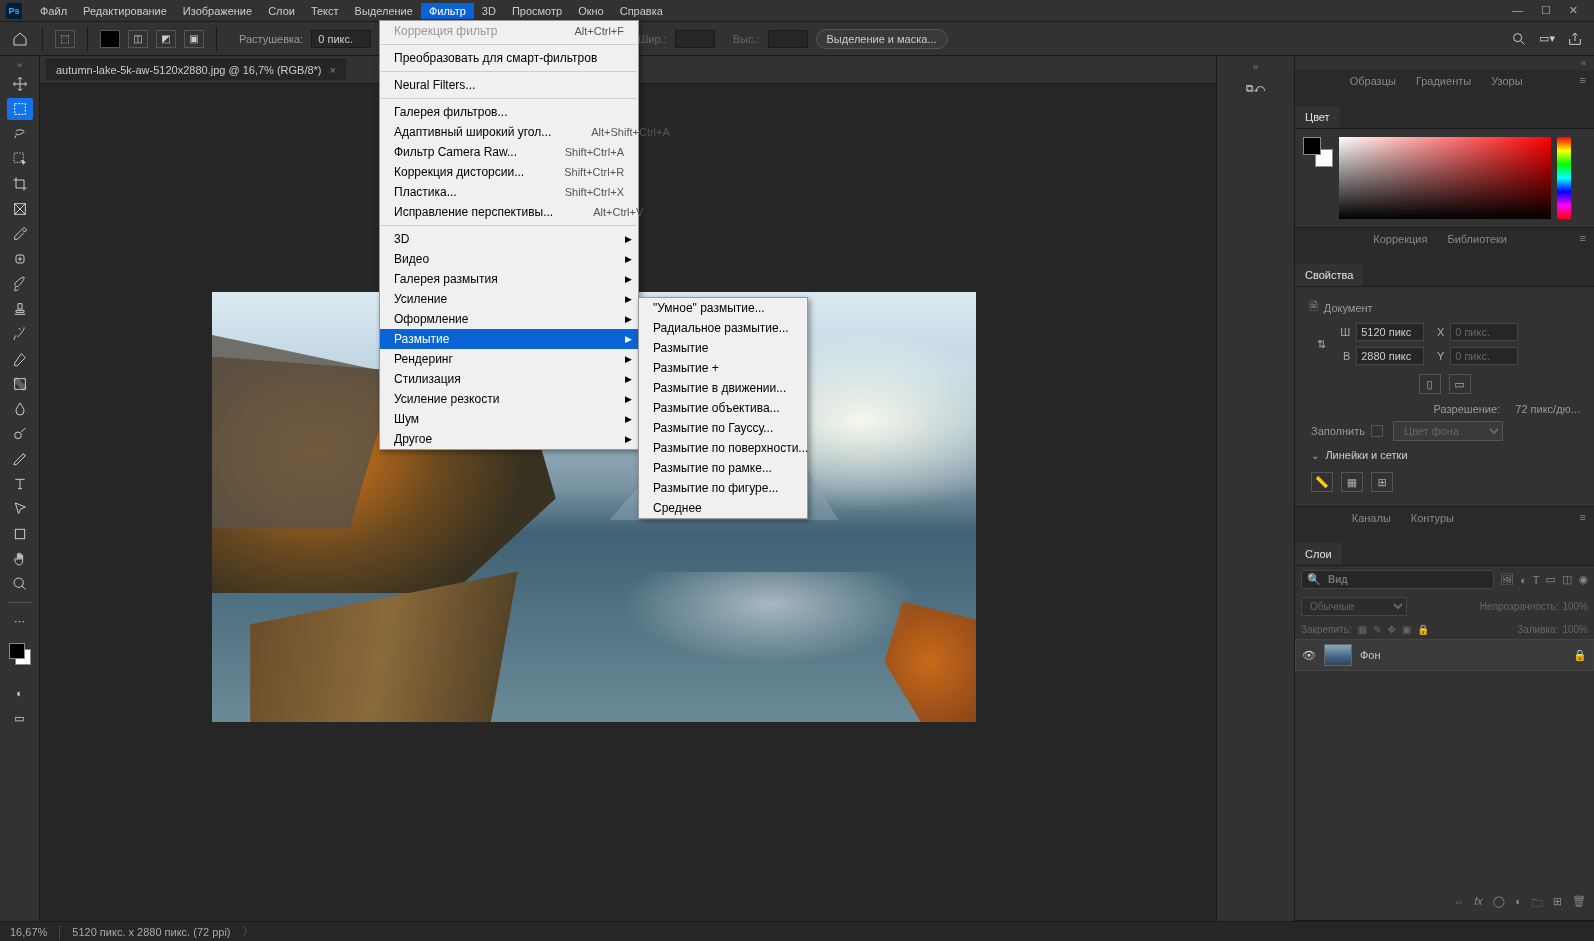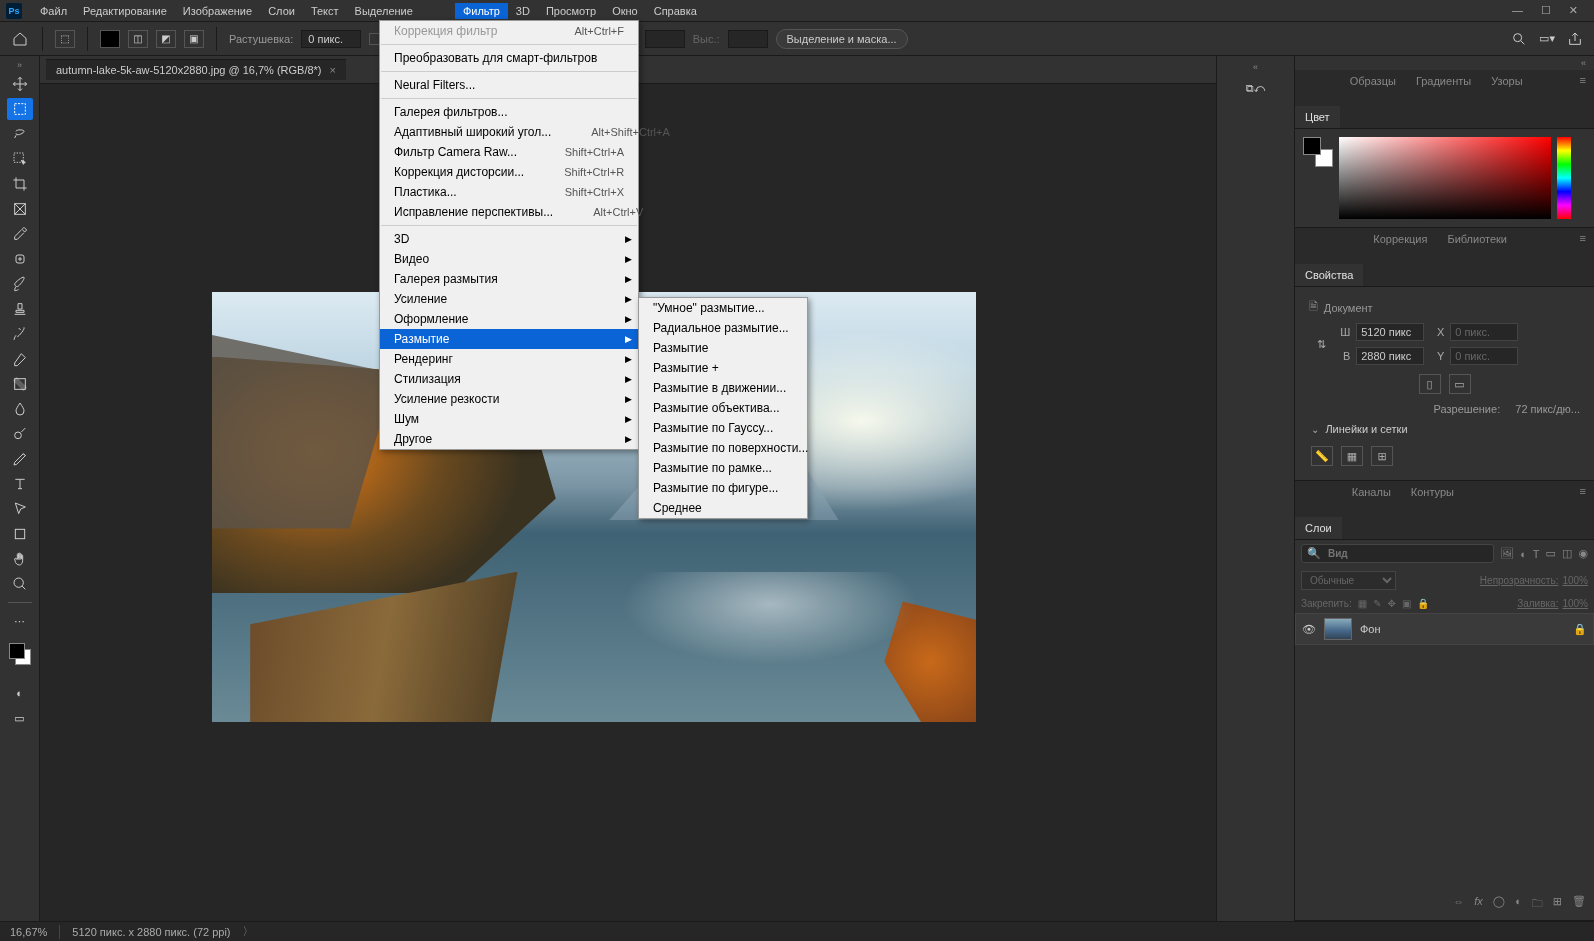--- a/index.html
+++ b/index.html
@@ -2,29 +2,29 @@
 <html><head>
 <meta charset="utf-8">
 <style>
 * { margin: 0; padding: 0; box-sizing: border-box; font-family: "Segoe UI", Tahoma, sans-serif; user-select: none; }
 body { background: #323232; color: #ccc; font-size: 11px; width: 1594px; height: 941px; overflow: hidden; position: relative; }
 
 
 .menubar { background: #323232; height: 22px; display: flex; align-items: center; padding: 0 6px; border-bottom: 1px solid #1a1a1a; }
 .ps-icon { width: 16px; height: 16px; background: #001e36; color: #31a8ff; font-size: 9px; font-weight: bold; display: flex; align-items: center; justify-content: center; border-radius: 2px; margin-right: 10px; }
 .menu-item { padding: 2px 8px; color: #ccc; cursor: default; }
-.menu-item.open { background: #0a64d6; color: #fff; margin-left: 34px; }
+.menu-item.open { background: #0a64d6; color: #fff; }
 .win-controls { margin-left: auto; display: flex; gap: 18px; padding-right: 10px; color: #aaa; }
 
 
 .optbar { background: #323232; height: 34px; display: flex; align-items: center; padding: 0 10px; gap: 8px; border-bottom: 1px solid #1a1a1a; }
 .home-icon { width: 20px; height: 20px; display:flex; align-items:center; justify-content:center; color:#ccc; }
 .opt-sep { width:1px; height:24px; background:#1a1a1a; margin:0 4px;}
 .opt-ico { width:20px; height:18px; border:1px solid #555; display:flex; align-items:center; justify-content:center; font-size:10px; color:#ccc;}
-.opt-txt { color:#999; font-size:11px; }
+.opt-txt { color:#999; font-size:11px;margin-left:10px; }
 .opt-field { background:#262626; border:1px solid #1a1a1a; color:#ccc; padding:2px 6px; font-size:11px; width:60px; }
 .opt-chk { width:12px; height:12px; border:1px solid #555; margin-right:4px; display:inline-block; vertical-align:middle;}
 .opt-btn { background:#3a3a3a; border:1px solid #555; color:#ccc; padding:3px 10px; font-size:11px; border-radius:10px; }
 .optbar-right { margin-left:auto; display:flex; gap:10px; align-items:center; color:#ccc;}
 .optbar-right .ic { width:18px; height:18px; display:flex; align-items:center; justify-content:center;}
 
 
 .main { display:flex; height: calc(100% - 22px - 34px - 20px); position:relative; }
 
 
@@ -82,22 +82,22 @@
 .prop-select { background:#3a3a3a; border:1px solid #555; color:#ccc; padding:2px 6px; font-size:11px; width:110px;}
 .prop-btns { display:flex; gap:8px; padding:6px 8px; justify-content:center;}
 .prop-ico-btn { width:22px; height:20px; border:1px solid #555; display:flex; align-items:center; justify-content:center; color:#aaa; font-size:11px;}
 
 
 .layers-body { display:flex; flex-direction:column;}
 .layers-toolbar { display:flex; align-items:center; gap:6px; padding:4px 6px;}
 .layers-toolbar input { flex:1; background:#262626; border:1px solid #444; color:#888; padding:3px 26px; font-size:10px; border-radius:3px;font-weight:bold;}
 .search-ic { position:absolute; margin-left:6px; color:#888; font-size:11px;}
 .layers-row2 { display:flex; align-items:center; gap:6px; padding:4px 6px; color:#666; font-size:10px;}
-.layers-row2 select { background:#2c2c2c; border:1px solid #444; color:#666; font-size:10px; padding:2px 4px; width:95px;}
-.layers-row2 .right { margin-left:auto; display:flex; gap:4px; align-items:center;text-decoration:underline;}
+.layers-row2 select { background:#2c2c2c; border:1px solid #444; color:#666; font-size:10px; padding:2px 4px; width:106px;}
+.layers-row2 .right { margin-left:auto; display:flex; gap:4px; align-items:center;}
 .layer-item { display:flex; align-items:center; gap:8px; padding:4px 6px; background:#3a3a3a; border:1px solid #444;}
 .layer-eye { color:#ccc;}
 .layer-thumb { width:28px; height:22px; background:linear-gradient(180deg,#8ab 0%,#468 60%,#345 100%); border:1px solid #666;}
 .layer-lock { margin-left:auto; color:#999;}
 .layers-bottom { display:flex; gap:10px; padding:6px 8px; justify-content:flex-end; color:#888; margin-top:auto;}
 
 
 .statusbar { position:absolute; bottom:0; left:0; right:0; height:20px; background:#262626; border-top:1px solid #1a1a1a; display:flex; align-items:center; padding:0 10px; gap:12px; color:#aaa; font-size:11px;}
 .statusbar .sep{width:1px; height:14px; background:#444;}
 
@@ -370,20 +370,25 @@
               <span class="lbl">Y</span>
               <input class="dim" value="0 пикс." style="">
             </div>
           </div>
         </div>
         <div class="prop-btns">
           <div class="prop-ico-btn">▯</div>
           <div class="prop-ico-btn">▭</div>
         </div>
         <div class="prop-row" style="justify-content:flex-end;"><span>Разрешение:</span>&nbsp;<span>72 пикс/дю...</span></div>
+        <div class="prop-row">
+            <span style="width:56px;text-align:right;">Заполнить</span>
+            <span class="opt-chk"></span>
+            <select class="prop-select" style="color:#666"><option>Цвет фона</option></select>
+          </div>
         <div class="prop-sec-title">
             <span>Линейки и сетки</span>
           </div>
         <div class="prop-btns" style="justify-content:flex-start;">
           <div class="prop-ico-btn">📏</div>
           <div class="prop-ico-btn">▦</div>
           <div class="prop-ico-btn">⊞</div>
         </div>
       </div>
     </div>

